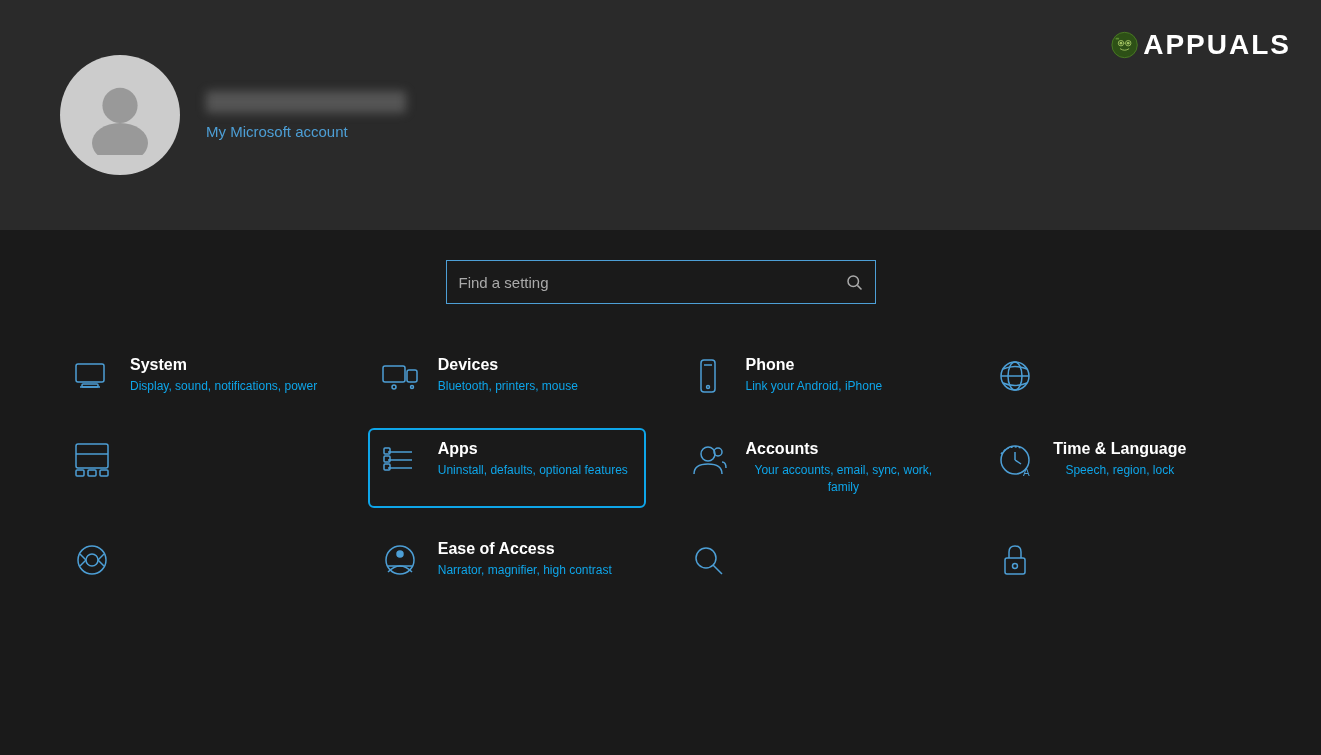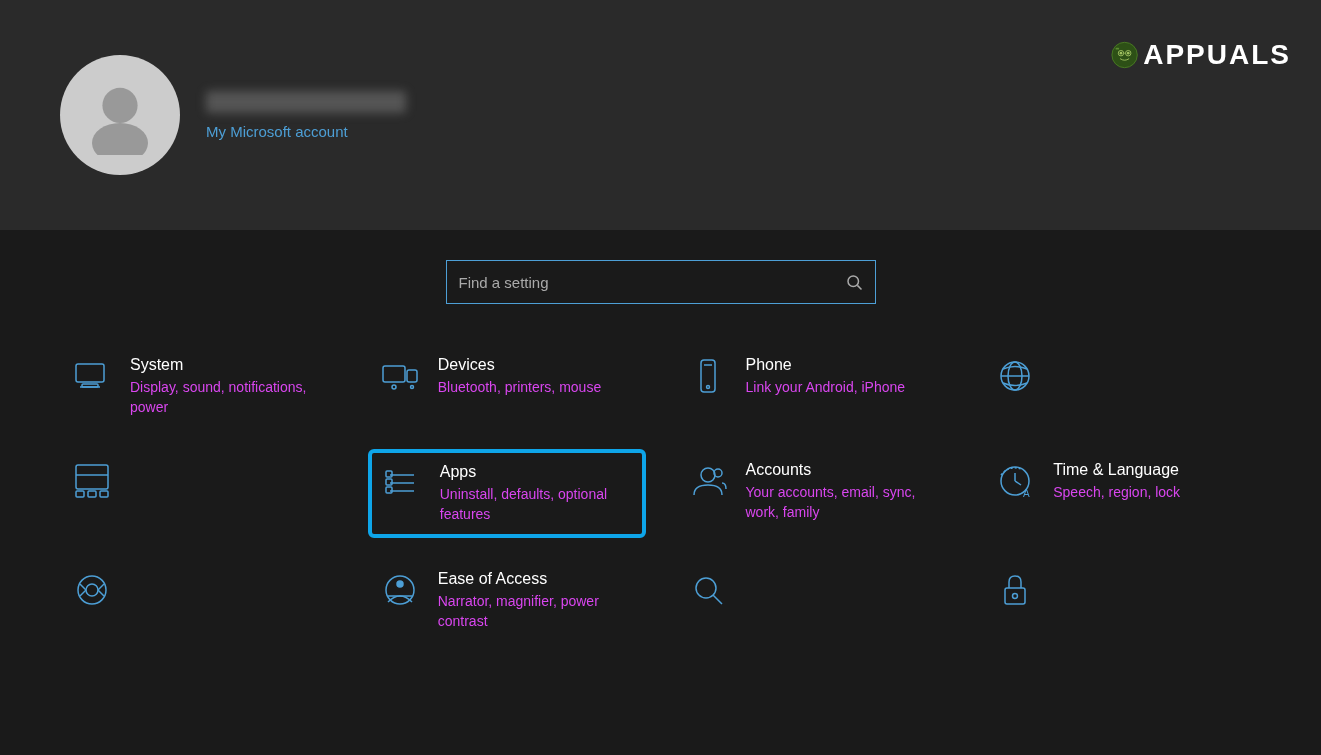--- a/index.html
+++ b/index.html
@@ -54,21 +54,21 @@
       color: #4d9fd6;
       font-size: 15px;
       text-decoration: none;
       cursor: pointer;
     }
 
     
     .appuals-logo {
       position: absolute;
       right: 30px;
-      top: 25px;
+      top: 15px;
       width: 180px;
       height: 60px;
       display: flex;
       align-items: center;
       gap: 5px;
       text-align: right;
     }
     .appuals-logo-text {
       font-size: 28px;
       font-weight: bold;
@@ -134,21 +134,21 @@
       display: flex;
       align-items: flex-start;
       gap: 18px;
       padding: 10px;
       cursor: pointer;
       border: 2px solid transparent;
       border-radius: 4px;
       transition: background 0.15s;
     }
     .setting-item.highlighted {
-      border: 4px solid #0ea5e9;
+      border: 2px solid #0ea5e9;
       border-radius: 6px;
     }
     .setting-icon {
       width: 40px;
       height: 40px;
       flex-shrink: 0;
       display: flex;
       align-items: center;
       justify-content: center;
     }
@@ -157,27 +157,28 @@
       stroke: #4d9fd6;
       stroke-width: 1.5;
     }
     .setting-text {
       display: flex;
       flex-direction: column;
       gap: 4px;
     }
     .setting-title {
       font-size: 16px;
-      font-weight: 400;
+      font-weight: 700;
       color: #fff;
     }
     .setting-desc {
-      font-size: 14px;
-      color: #d946ef;
+      font-size: 12px;
+      color: #0ea5e9;
       line-height: 1.4;
+      text-align: center;
     }
   </style>
 </head>
 <body>
 
 <div class="header">
   <div class="avatar-circle">
     <svg viewBox="0 0 100 100" xmlns="http://www.w3.org/2000/svg">
       <circle cx="50" cy="38" r="22" fill="#999"></circle>
       <ellipse cx="50" cy="85" rx="35" ry="25" fill="#999"></ellipse>
@@ -342,21 +343,21 @@
       <div class="setting-icon">
         <svg width="40" height="40" viewBox="0 0 40 40" fill="none" stroke="#4d9fd6" stroke-width="1.5" xmlns="http://www.w3.org/2000/svg">
             <circle cx="20" cy="20" r="14"></circle>
             <circle cx="20" cy="14" r="3" fill="#4d9fd6"></circle>
             <path d="M8 32 Q20 20 32 32"></path>
             <line x1="8" y1="26" x2="32" y2="26"></line>
           </svg>
       </div>
       <div class="setting-text">
         <span class="setting-title">Ease of Access</span>
-        <span class="setting-desc">Narrator, magnifier, power contrast</span>
+        <span class="setting-desc">Narrator, magnifier, high contrast</span>
       </div>
     </div>
       <div class="setting-item">
       <div class="setting-icon">
         <svg width="40" height="40" viewBox="0 0 40 40" fill="none" stroke="#4d9fd6" stroke-width="1.5" xmlns="http://www.w3.org/2000/svg">
             <circle cx="18" cy="18" r="10"></circle>
             <line x1="25" y1="25" x2="34" y2="34"></line>
           </svg>
       </div>
     </div>

